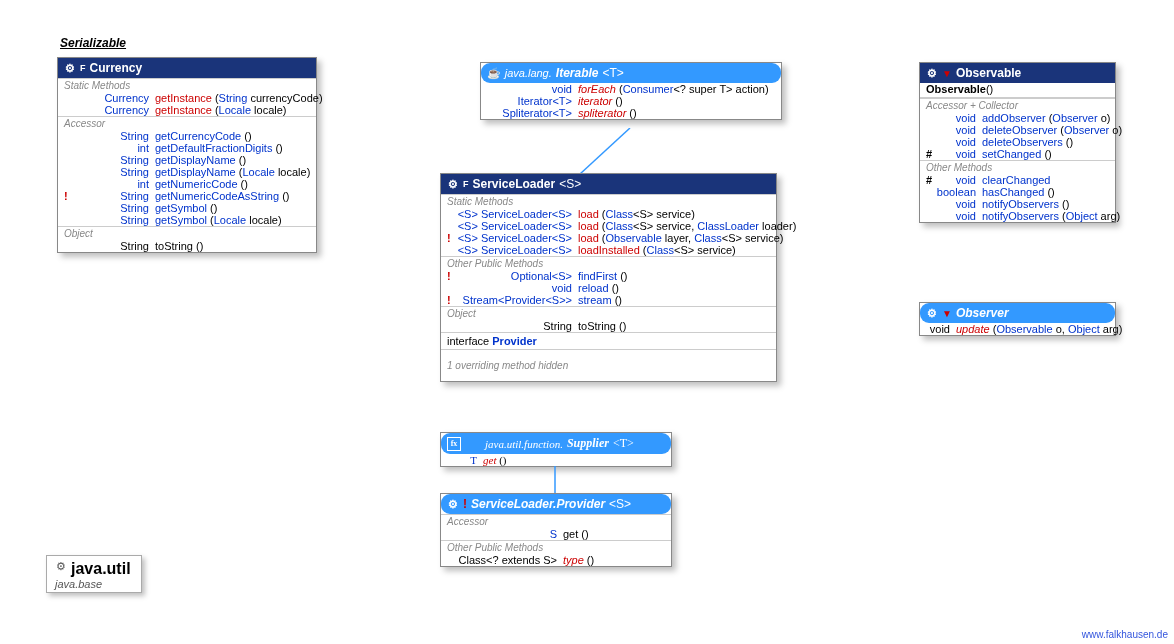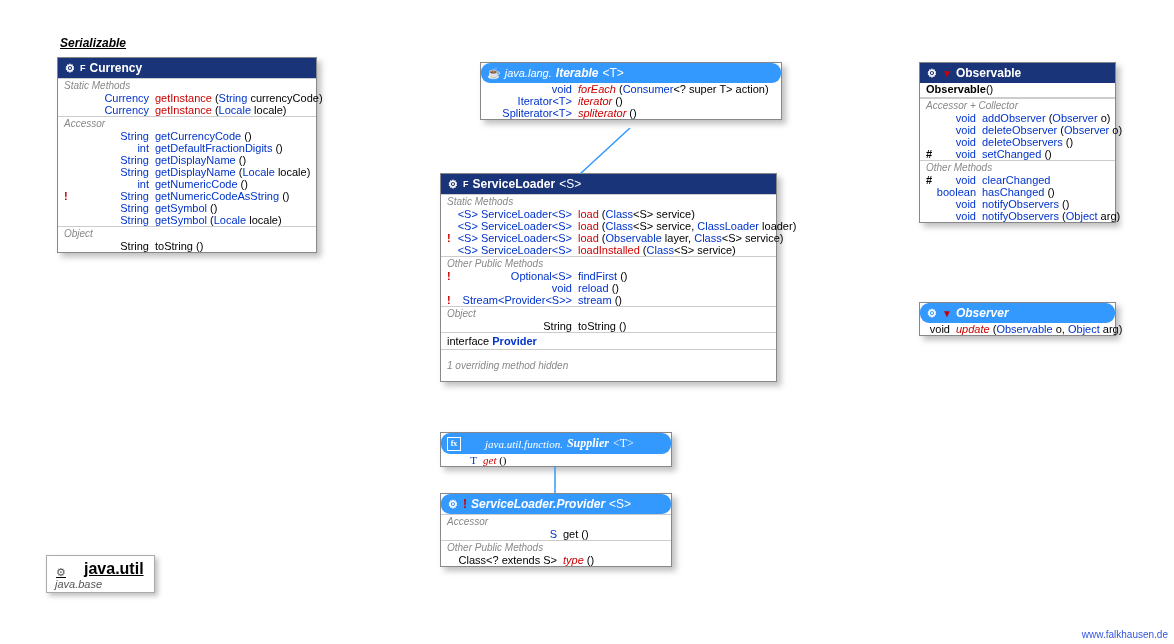--- a/index.html
+++ b/index.html
@@ -356,20 +356,20 @@
     <span class="triangle-down"></span>
     <span style="font-style:italic">Observer</span>
   </div>
   <div class="row">
       <span class="ret ret-black" style="min-width:24px">void</span>
       <span><span class="mname mname-i">update</span> <span class="params"><span>(</span><span class="type">Observable</span><span> o, </span><span class="type">Object</span><span> arg)</span></span></span>
     </div>
 </div>
 
 <div class="pkg-box">
-  <div style="display:flex;align-items:flex-end;gap:17px;text-decoration:underline;">
+  <div style="display:flex;align-items:flex-start;gap:4px;">
     <span class="gear-icon" style="color:#555;"></span>
     <span class="pkg-title">java.util</span>
   </div>
   <div class="pkg-sub">java.base</div>
 </div>
 
 <div class="watermark">www.falkhausen.de</div>
 
 </body></html>

